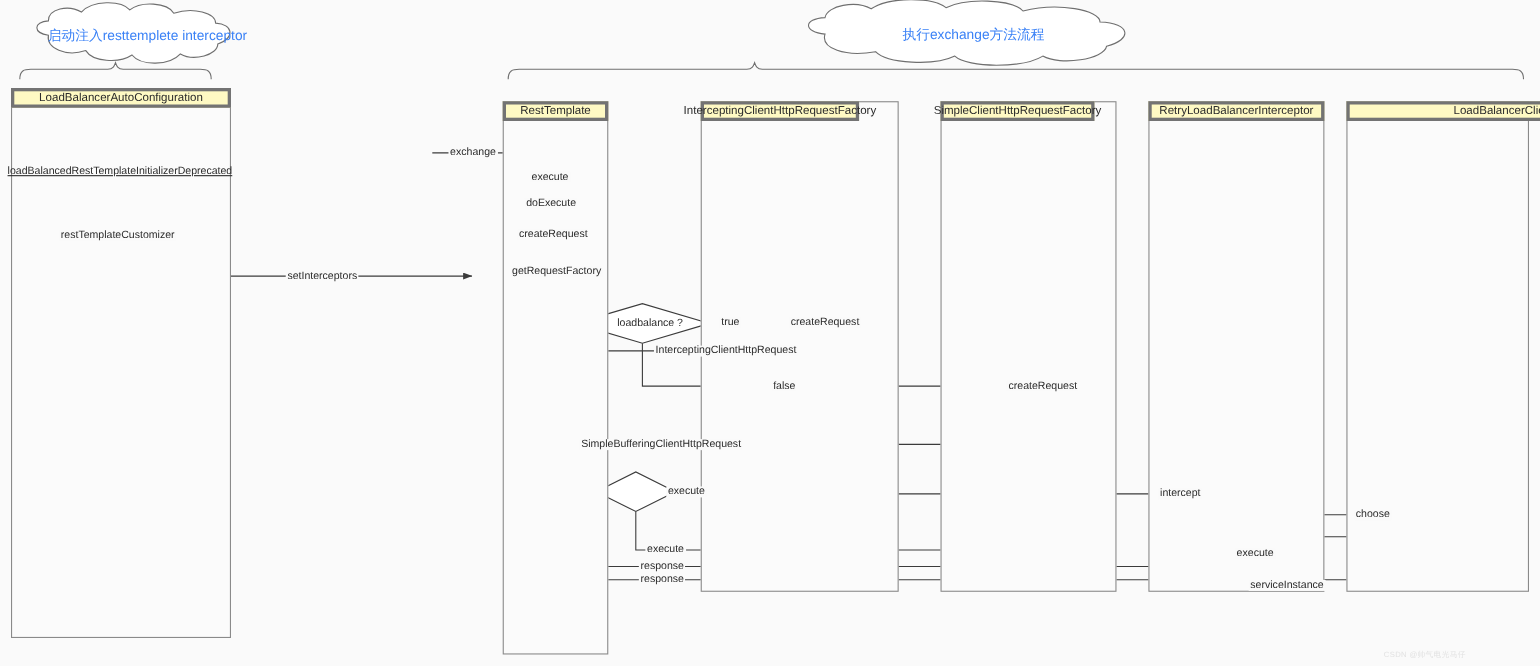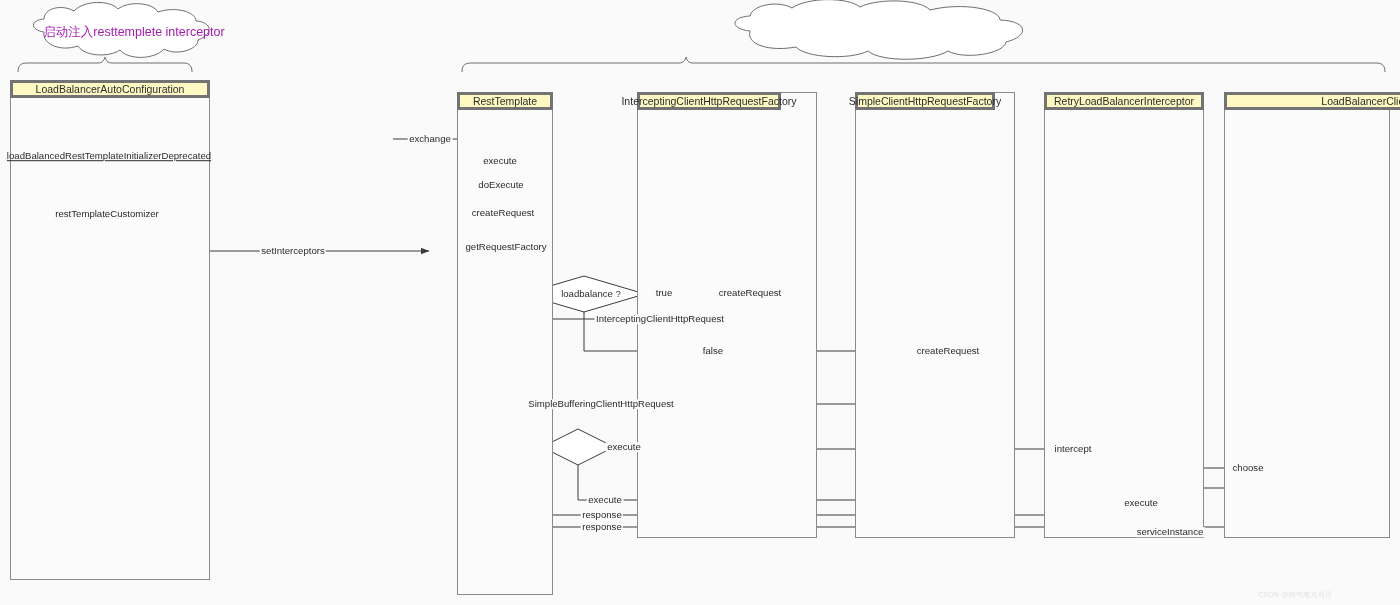--- a/index.html
+++ b/index.html
@@ -24,21 +24,21 @@
     border:3px solid #737373;
     background:#fef9c3;
     box-sizing:border-box;
     display:flex;align-items:center;justify-content:center;
     font-size:10.5px;color:#2b2b2b;
     white-space:nowrap;
   }
   .cloud-label{
     position:absolute;
     display:flex;align-items:center;justify-content:center;
-    font-size:12.5px;color:#a21caf;
+    font-size:12.5px;color:#3b82f6;
     white-space:nowrap;
     pointer-events:none;
   }
   .msg-label{
     position:absolute;
     font-size:9.6px;
     color:#2b2b2b;
     background:#fafafa;
     white-space:nowrap;
     padding:0 1.5px;
@@ -201,20 +201,23 @@
   </div>
 
   <div class="lifeline-box" style="left:1224px;top:92px;width:166px;height:446px;"></div>
   <div class="lifeline-head" style="left:1224px;top:92px;width:192px;height:18px;justify-content:flex-end;">
     <span>LoadBalancerClient</span>
   </div>
 
   <div class="cloud-label" style="left:31px;top:15px;width:206px;height:34px;">
     <span>启动注入resttemplete interceptor</span>
   </div>
+  <div class="cloud-label" style="left:737px;top:14px;width:296px;height:34px;">
+    <span>执行exchange方法流程</span>
+  </div>
 
   <div class="diamond-label" style="left:591px;top:294px;">
     <span>loadbalance ?</span>
   </div>
 
   <div class="note-label" style="left:109px;top:156px;text-decoration:underline;">
     <span>loadBalancedRestTemplateInitializerDeprecated</span>
   </div>
   <div class="msg-label" style="left:430px;top:139px;">
     <span>exchange</span>

